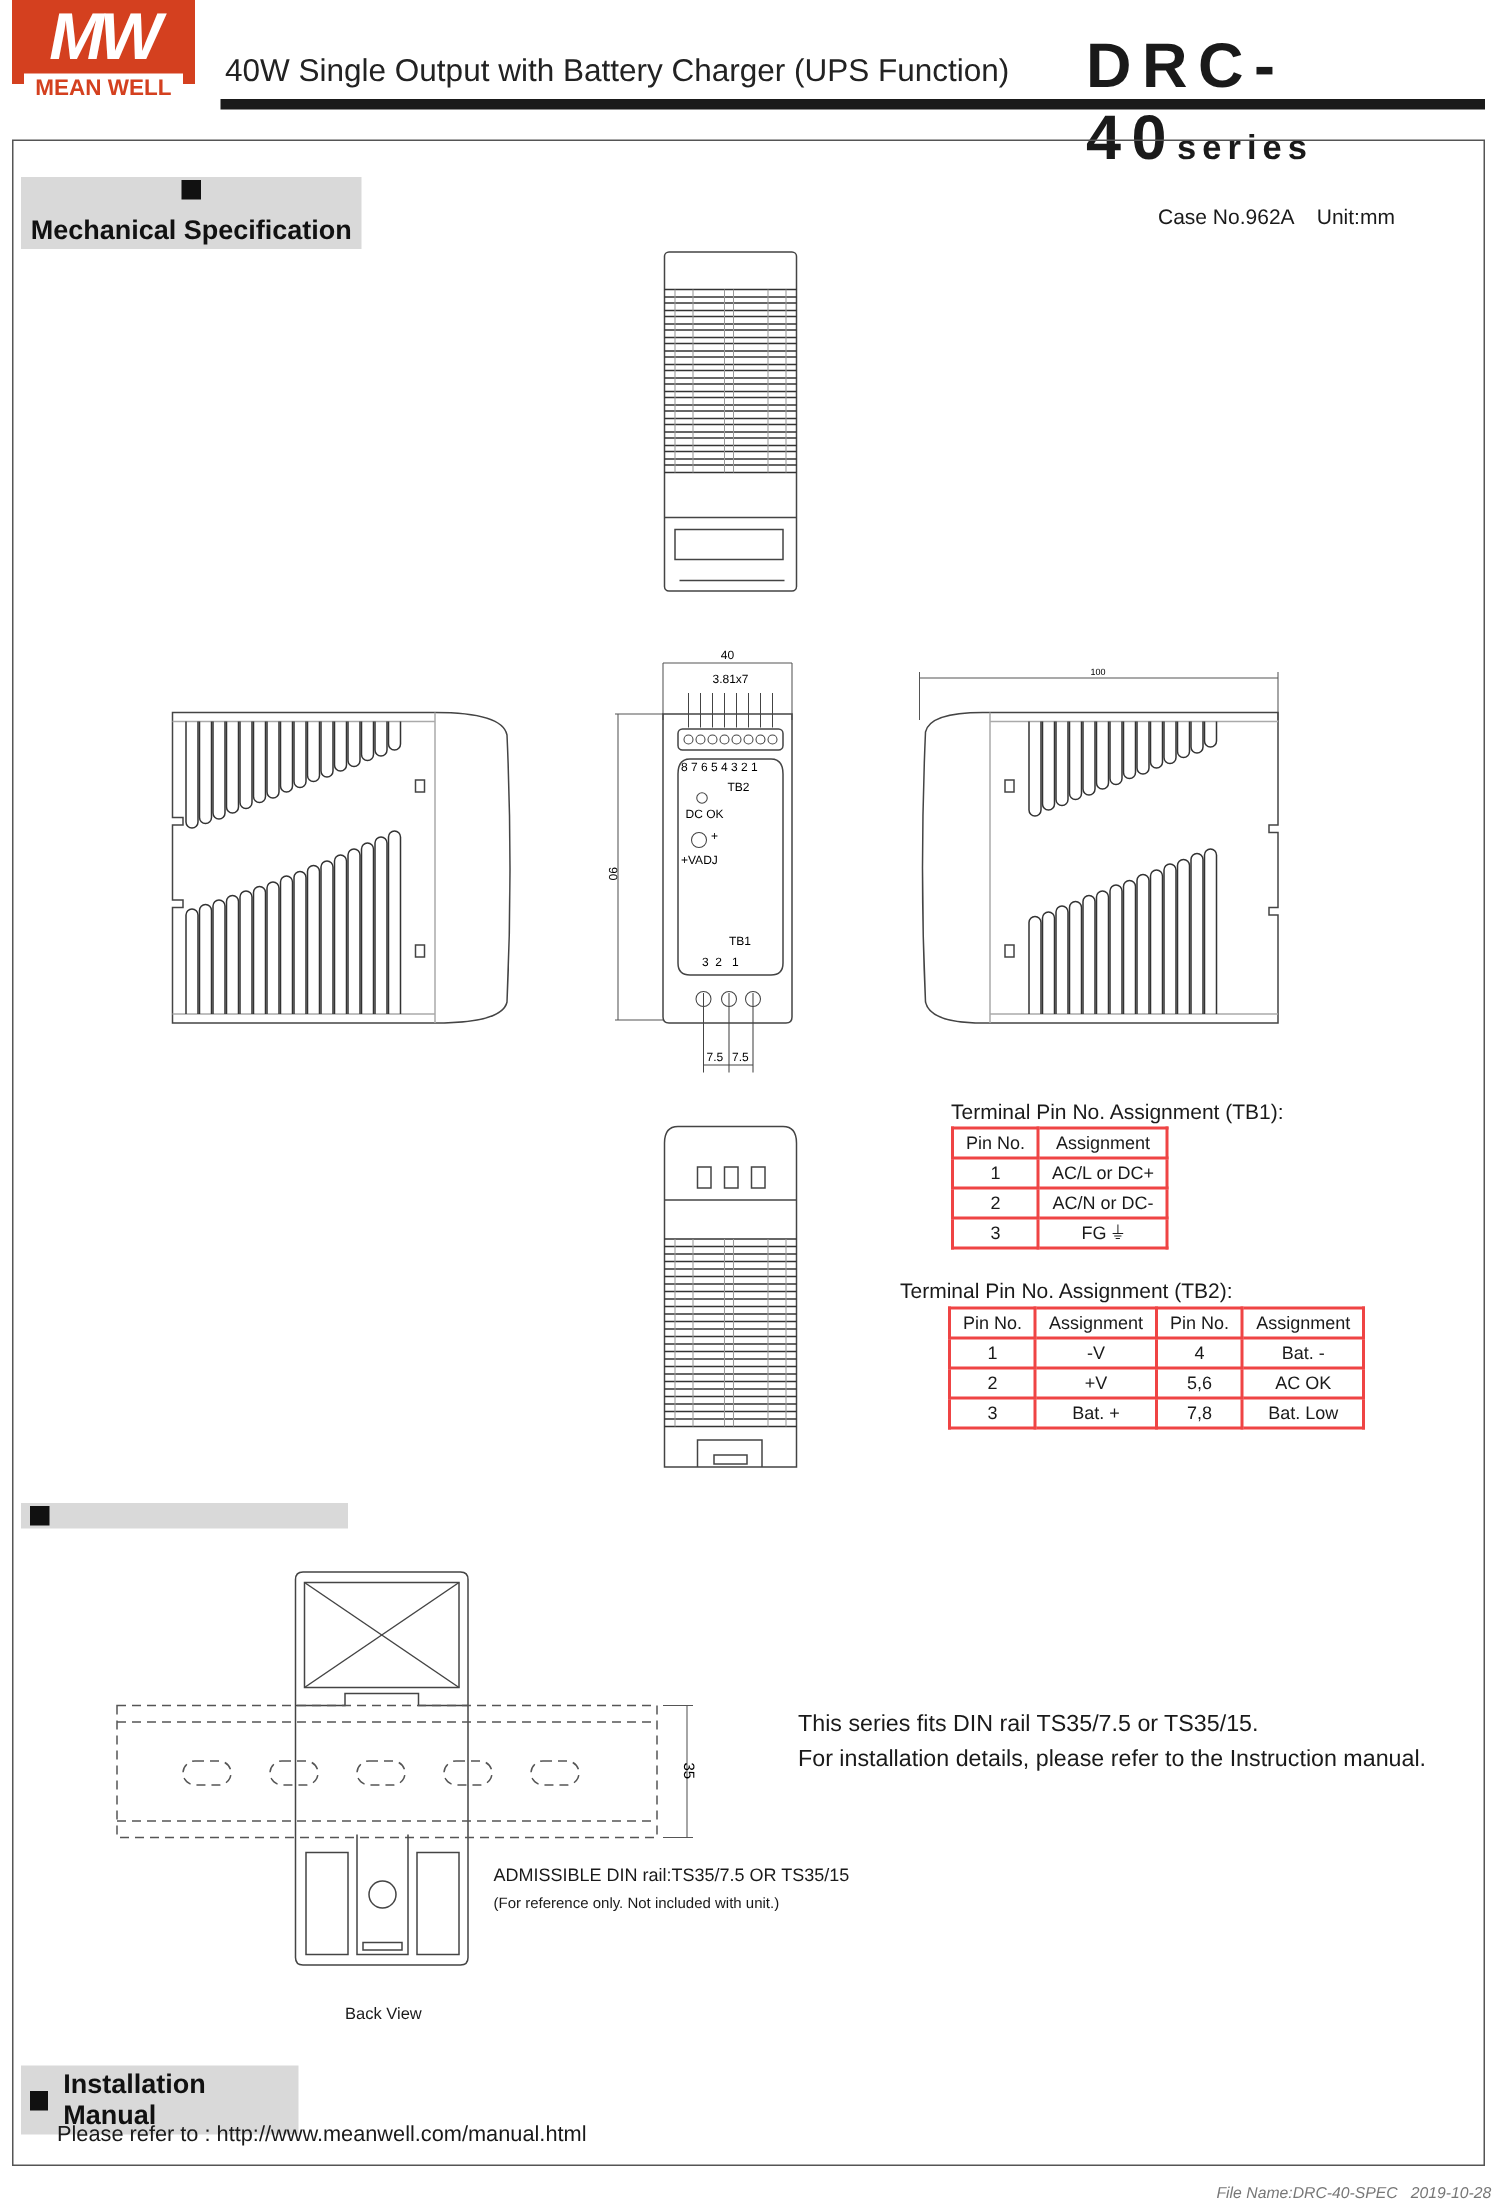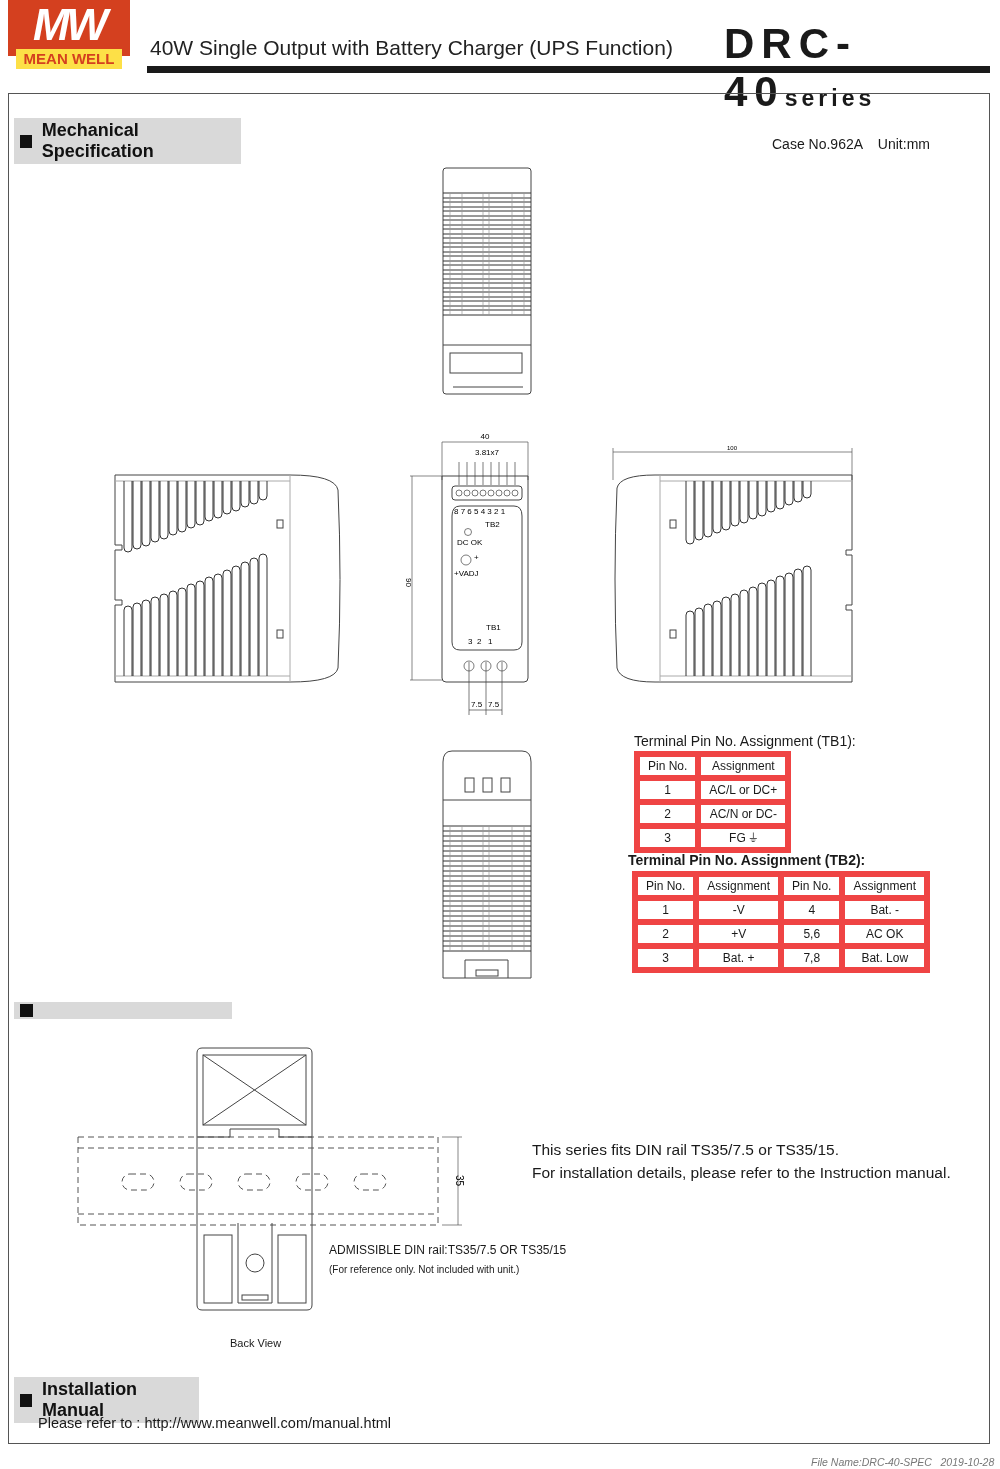--- a/index.html
+++ b/index.html
@@ -1,31 +1,31 @@
 <!DOCTYPE html>
 <html><head>
 <meta charset="utf-8">
 <style>
   html,body{margin:0;padding:0;background:#fff;}
   body{width:1000px;height:1469px;position:relative;overflow:hidden;font-family:"Liberation Sans",sans-serif;color:#1a1a1a;}
   .abs{position:absolute;}
   .logo{left:8px;top:0;width:122px;height:56px;background:#d4401f;}
   .logo .mw{position:absolute;left:0;top:2px;width:122px;text-align:center;color:#fff;font-style:italic;font-weight:bold;font-size:44px;letter-spacing:-3px;line-height:46px;}
-  .logo .mwname{position:absolute;left:8px;top:49px;width:106px;height:20px;background:#fde047;color:#d4401f;font-weight:bold;font-size:15px;text-align:center;line-height:20px;}
+  .logo .mwname{position:absolute;left:8px;top:49px;width:106px;height:20px;background:#ffffff;color:#d4401f;font-weight:bold;font-size:15px;text-align:center;line-height:20px;}
   .subtitle{left:150px;top:36px;font-size:21px;color:#222;}
   .series{left:724px;top:20px;font-size:42px;font-weight:bold;letter-spacing:7px;color:#1a1a1a;}
   .series small{font-size:23px;letter-spacing:4px;margin-left:0;}
   .hbar{left:147px;top:66px;width:843px;height:7px;background:#1a1a1a;}
   .frame{left:8px;top:93px;width:982px;height:1351px;border:1px solid #555;box-sizing:border-box;}
   .sec{background:#d9d9d9;font-weight:bold;font-size:18px;padding:2px 6px 2px 6px;color:#111;display:flex;align-items:center;gap:10px;}
   .sec .sq{width:13px;height:13px;background:#111;display:inline-block;}
   .case{left:772px;top:136px;font-size:14px;}
   .tbl-title{font-size:14px;}
   table{border-collapse:collapse;font-size:12px;}
-  td,th{border:6px solid #ef4444;padding:0 8px;height:18px;text-align:center;font-weight:normal;}
+  td,th{border:2px solid #ef4444;padding:0 8px;height:18px;text-align:center;font-weight:normal;}
   .rail-text{left:532px;top:1138px;font-size:15.5px;line-height:23px;}
   .adm{left:329px;top:1243px;font-size:12px;}
   .adm2{left:329px;top:1264px;font-size:10px;}
   .backview{left:230px;top:1337px;font-size:11px;}
   .manual{left:38px;top:1415px;font-size:14.5px;}
   .foot{left:811px;top:1456px;font-size:10.5px;font-style:italic;color:#777;}
   svg text{font-family:"Liberation Sans",sans-serif;}
 </style>
 </head>
 <body>
@@ -33,21 +33,21 @@
 <div class="abs logo">
   <div class="mw">MW</div>
   <div class="mwname">MEAN WELL</div>
 </div>
 <div class="abs subtitle">40W Single Output with Battery Charger (UPS Function)</div>
 <div class="abs series"><span>DRC-40</span><small>series</small></div>
 <div class="abs hbar"></div>
 
 <div class="abs frame"></div>
 
-<div class="abs sec" style="left:14px;top:118px;width:215px;">
+<div class="abs sec" style="left:14px;top:118px;width:215px;flex-direction:column;">
   <span class="sq"></span>
   <span>Mechanical Specification</span>
 </div>
 <div class="abs case" style="white-space:pre;">Case No.962A    Unit:mm</div>
 
 <svg class="abs" style="left:438px;top:165px;" width="100" height="235">
   <rect x="5" y="3" width="88" height="226" rx="3" fill="none" stroke="#444" stroke-width="1"></rect>
   <g stroke="#333" stroke-width="1">
     <line x1="5" y1="28" x2="93" y2="28"></line>
       <line x1="5" y1="33" x2="93" y2="33"></line>
@@ -295,21 +295,21 @@
     <td>2</td>
     <td>AC/N or DC-</td>
   </tr>
   <tr>
     <td>3</td>
     <td>FG ⏚</td>
   </tr>
 </tbody>
   </table>
 
-<div class="abs tbl-title" style="left:628px;top:852px;font-weight:bold;">Terminal Pin No. Assignment (TB2):</div>
+<div class="abs tbl-title" style="left:600px;top:852px;">Terminal Pin No. Assignment (TB2):</div>
 <table class="abs" style="left:632px;top:871px;">
   <tbody>
       <tr>
     <th>Pin No.</th>
     <th>Assignment</th>
     <th>Pin No.</th>
     <th>Assignment</th>
   </tr>
   <tr>
     <td>1</td>

